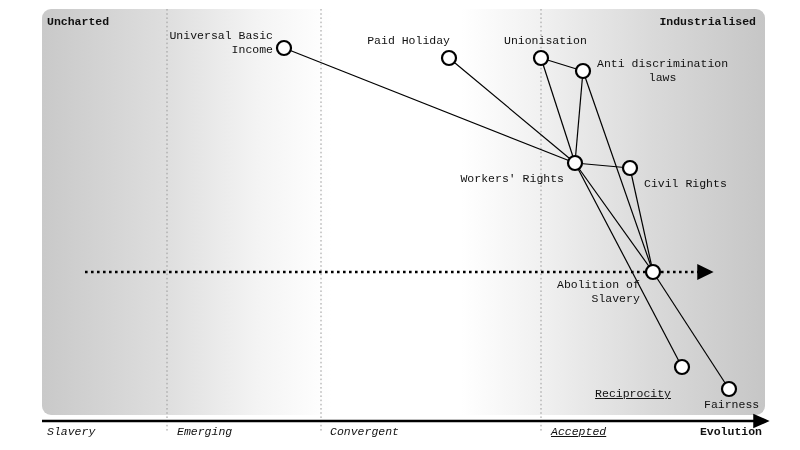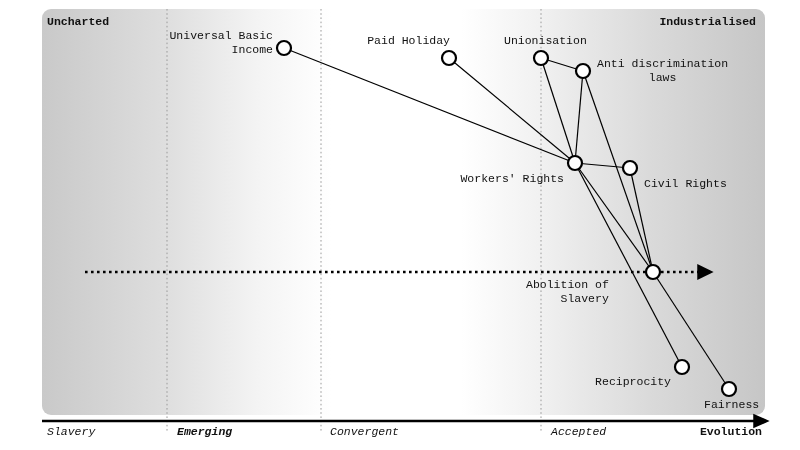--- a/index.html
+++ b/index.html
@@ -102,31 +102,31 @@
       </g>
 
     <line id="x-axis-line" x1="42" y1="421" x2="766" y2="421" stroke="#000000" stroke-width="2.6" marker-end="url(#arrow-axis)"></line>
   </svg>
 
   <div class="txt bold" style="left:47px; top:15px;">Uncharted</div>
 
   <div class="txt bold right" style="right:44px; top:15px;">Industrialised</div>
 
   <div class="txt ital" style="left:47px; top:425px;">Slavery</div>
-  <div class="txt ital" style="left:177px; top:425px;font-weight:bold;">Emerging</div>
+  <div class="txt ital" style="left:177px; top:425px;">Emerging</div>
   <div class="txt ital" style="left:330px; top:425px;">Convergent</div>
-  <div class="txt ital" style="left:551px; top:425px;">Accepted</div>
+  <div class="txt ital" style="left:551px; top:425px;text-decoration:underline;">Accepted</div>
 
   <div class="txt bold right" style="right:38px; top:425px;">Evolution</div>
 
   <div id="node-labels">
       <div class="txt node-label" style="top: 29px; left: 0px; width: 273px; text-align: right;"><div style="text-align: right;">Universal Basic</div><div style="text-align: right;">Income</div></div>
       <div class="txt node-label" style="top: 34px; left: 12px; width: 438px; text-align: right;"><div>Paid Holiday</div></div>
       <div class="txt node-label" style="top: 34px; left: 504px; text-align: center;"><div>Unionisation</div></div>
       <div class="txt node-label" style="top: 57px; left: 597px; text-align: center;"><div>Anti discrimination</div><div>laws</div></div>
       <div class="txt node-label" style="top: 172px; left: 0px; width: 564px; text-align: right;"><div>Workers' Rights</div></div>
       <div class="txt node-label" style="top: 160px; left: 644px; text-align: left; margin-top: 17px;"><div>Civil Rights</div></div>
-      <div class="txt node-label" style="top: 278px; left: 526px; text-align: left;"><div style="text-align: left;">Abolition of</div><div style="text-align: right;">Slavery</div></div>
-      <div class="txt node-label" style="top: 375px; left: 0px; width: 671px; text-align: right;"><div>Reciprocity</div></div>
+      <div class="txt node-label" style="top: 278px; left: 557px; text-align: left;"><div style="text-align: left;">Abolition of</div><div style="text-align: right;">Slavery</div></div>
+      <div class="txt node-label" style="top: 387px; left: 0px; width: 671px; text-align: right; text-decoration: underline;"><div>Reciprocity</div></div>
       <div class="txt node-label" style="top: 398px; left: 704px; text-align: center;"><div>Fairness</div></div>
     </div>
 
 </div>
 
 </body></html>

